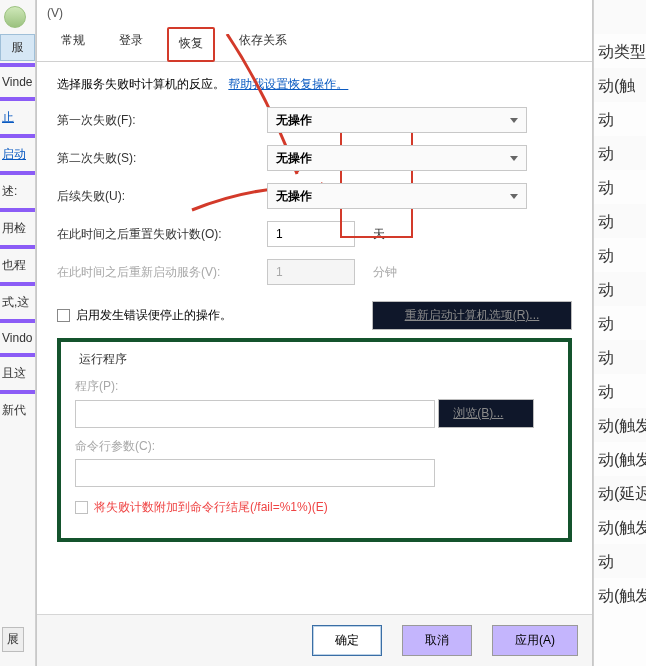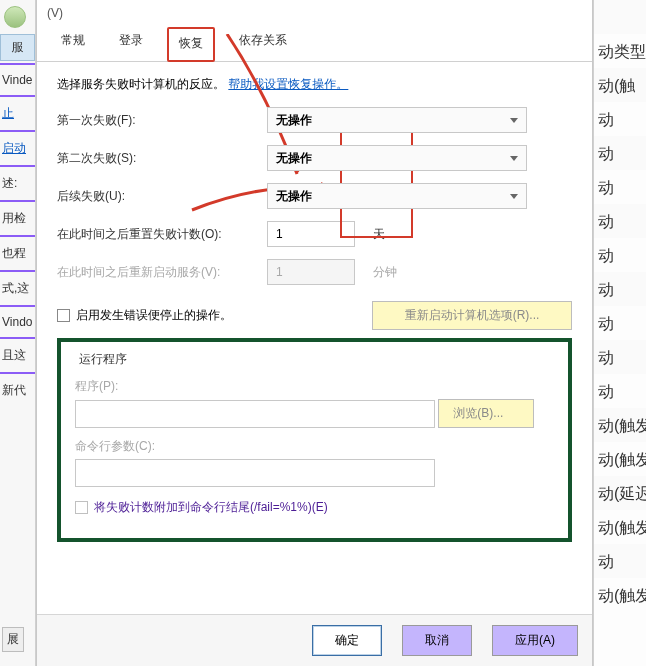--- a/index.html
+++ b/index.html
@@ -37,21 +37,21 @@
     background: #d6e7f5;
     border: 1px solid #9fbfd8;
     padding: 4px 2px;
     margin: 2px 0;
     text-align: center;
   }
   .left-cell {
     padding: 8px 2px;
     white-space: nowrap;
     overflow: hidden;
-    border-top: 2px solid #8b5cf6;
+    border-top: 4px solid #8b5cf6;
     color: #333;
   }
   .left-cell.link { color: #0a5ac1; text-decoration: underline; cursor: pointer; }
   .left-btn {
     position: absolute;
     left: 2px; bottom: 14px;
     border: 1px solid #bdbdbd;
     background: #eee;
     padding: 3px 4px;
   }
@@ -167,24 +167,25 @@
   .chk-row { display: flex; align-items: center; margin: 16px 0 8px 0; }
   .chkbox {
     width: 13px; height: 13px;
     border: 1px solid #888;
     margin-right: 6px;
     background: #fff;
   }
   .chkbox.disabled { border-color: #c0c0c0; }
   .btn-gray {
     border: 1px solid #bdbdbd;
-    background: #fef9c3;
+    background: #0f172a;
     padding: 5px 14px;
     color: #8a8a8a;
     cursor: default;
+    text-decoration: underline;
   }
   .btn-gray.right { margin-left: auto; width: 200px; text-align: center; }
 
   .fieldset {
     border: 4px solid #14532d;
     margin-top: 6px;
     padding: 10px 14px 14px 14px;
   }
   .fieldset-title {
     margin-top: -18px;
@@ -361,21 +362,21 @@
       <div>
         <div class="textbox"></div>
         <div class="btn-gray browse">浏览(B)...</div>
       </div>
 
       <div class="fs-label">命令行参数(C):</div>
       <div class="textbox" style="width:360px"></div>
 
       <div class="chk-row" style="margin-top:12px">
         <div class="chkbox disabled"></div>
-        <span style="color:#4c1d95">将失败计数附加到命令行结尾(/fail=%1%)(E)</span>
+        <span style="color:#ef4444">将失败计数附加到命令行结尾(/fail=%1%)(E)</span>
       </div>
     </div>
 
   </div>
 
   <div class="dlg-buttons">
     <div class="btn primary">确定</div>
     <div class="btn">取消</div>
     <div class="btn">应用(A)</div>
   </div>

